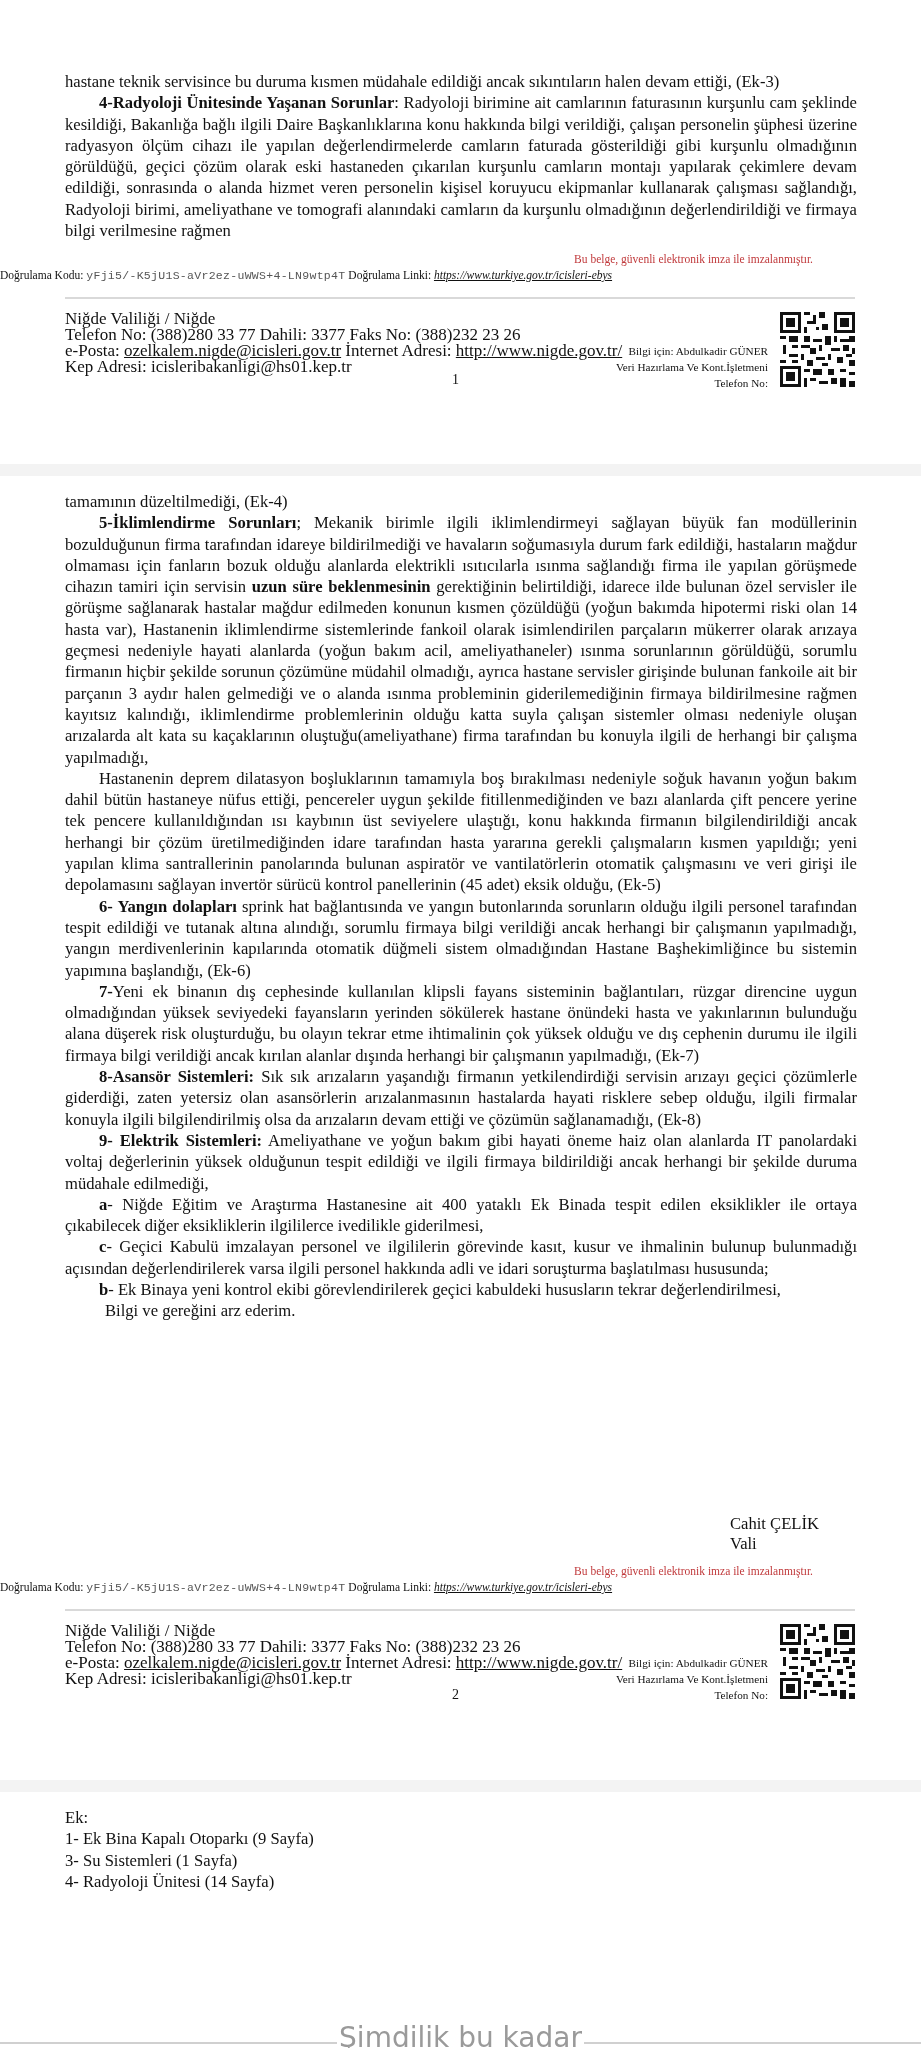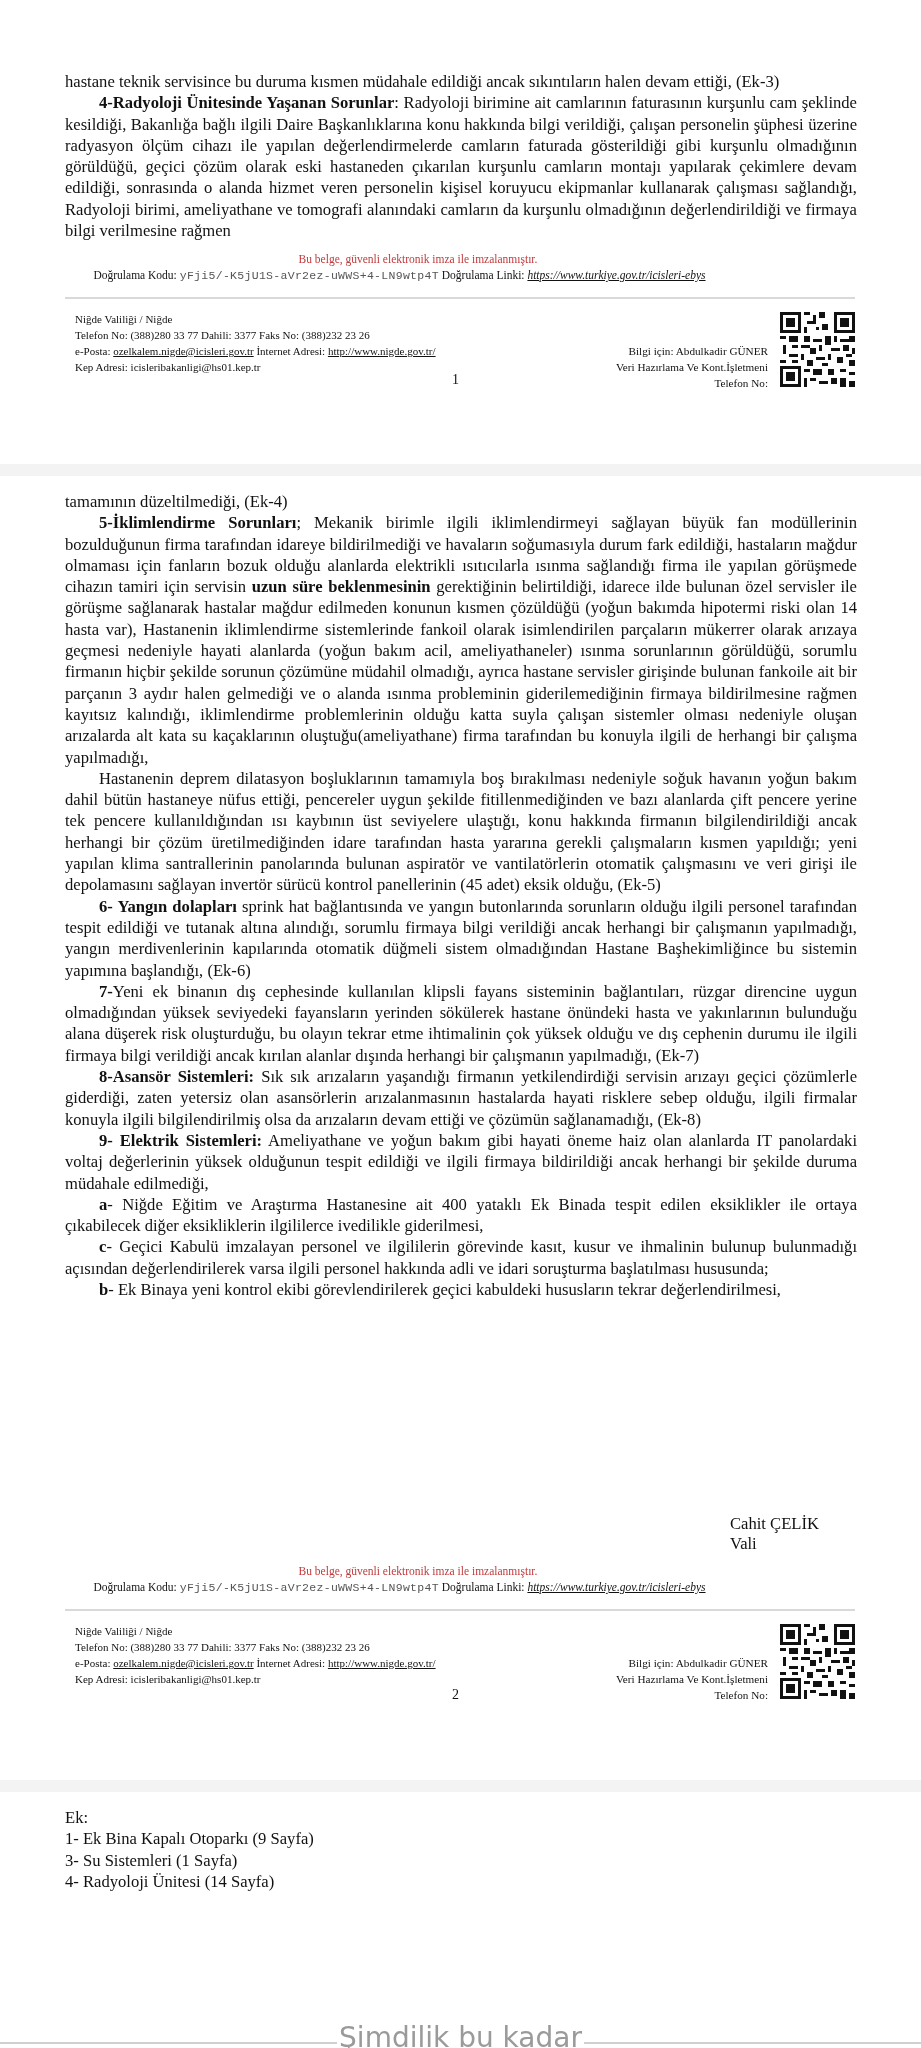--- a/index.html
+++ b/index.html
@@ -4,26 +4,26 @@
 <style>
   html, body { margin:0; padding:0; }
   body { width:921px; height:2048px; position:relative; overflow:hidden; background:#ffffff; color:#111; font-family:"Liberation Serif", "DejaVu Serif", serif; }
   .page-gap { position:absolute; left:0; width:921px; height:12px; background:#f3f3f3; }
   .body-text { position:absolute; left:65px; width:792px; font-size:16.6px; line-height:21.3px; text-align:justify; }
   .body-text p { margin:0; }
   .ind { text-indent:34px; }
   .ind2 { text-indent:40px; }
   b { font-weight:bold; }
   .clip-top { position:absolute; left:0; top:0; width:921px; height:74px; background:#fff; z-index:2; }
-  .sig-red { position:absolute; left:12px; width:812px; text-align:center; color:#c0393b; font-size:11.5px; }
-  .verify { position:absolute; left:0; width:759px; text-align:center; font-size:11.5px; color:#111;padding-left:20px; }
+  .sig-red { position:absolute; left:1px; width:812px; text-align:right; color:#c0393b; font-size:11.5px; }
+  .verify { position:absolute; left:0; width:759px; text-align:left; font-size:11.5px; color:#111; }
   .verify .code { font-family:"Liberation Mono", "DejaVu Sans Mono", monospace; color:#555; font-size:11.5px; letter-spacing:0.3px; }
   .verify .link { font-style:italic; text-decoration:underline; }
   .sep { position:absolute; left:65px; width:790px; height:2px; background:#d9d9d9; }
-  .footer-left { position:absolute; left:75px; font-size:11px; line-height:16px; color:#111; }
+  .footer-left { position:absolute; left:65px; font-size:17px; line-height:16px; color:#111; }
   .footer-left u { text-decoration:underline;margin-top:7px; }
   .footer-right { position:absolute; right:153px; font-size:11.2px; line-height:16px; text-align:right; color:#111;margin-top:32px; }
   .qr { position:absolute; left:780px; width:75px; height:75px; }
   .page-num { position:absolute; left:452px; font-size:14px; }
   .signer { position:absolute; left:730px; width:160px; text-align:left; font-size:16.6px; line-height:20px; }
   .ek-list { position:absolute; left:65px; font-size:16.6px; line-height:21.3px; }
   .ek-list div { white-space:nowrap; }
   .end-marker { position:absolute; left:0; top:2018px; width:921px; height:40px; }
   .end-line { position:absolute; left:0; top:24px; width:921px; height:2px; background:#d0d0d0; }
   .end-text { position:absolute; left:0; width:921px; top:0; text-align:center; font-family:"DejaVu Sans", "Liberation Sans", sans-serif; font-size:28px; color:#9a9a9a; line-height:40px; }
@@ -127,20 +127,21 @@
     <p>tamamının düzeltilmediği,  (Ek-4)</p>
     <p class="ind"><b>5-İklimlendirme Sorunları</b><span>; Mekanik birimle ilgili iklimlendirmeyi sağlayan büyük fan modüllerinin bozulduğunun firma tarafından idareye bildirilmediği ve havaların soğumasıyla durum fark edildiği, hastaların mağdur olmaması için fanların bozuk olduğu alanlarda elektrikli ısıtıcılarla ısınma sağlandığı firma ile yapılan görüşmede cihazın tamiri için servisin </span><b>uzun süre beklenmesinin</b><span> gerektiğinin belirtildiği, idarece ilde bulunan özel servisler ile görüşme sağlanarak hastalar mağdur edilmeden konunun kısmen çözüldüğü (yoğun bakımda hipotermi riski olan 14 hasta var), Hastanenin iklimlendirme sistemlerinde fankoil olarak isimlendirilen parçaların mükerrer olarak arızaya geçmesi nedeniyle hayati alanlarda (yoğun bakım acil, ameliyathaneler) ısınma sorunlarının görüldüğü, sorumlu firmanın hiçbir şekilde sorunun çözümüne müdahil olmadığı, ayrıca hastane servisler girişinde bulunan fankoile ait bir parçanın 3 aydır halen gelmediği ve o alanda ısınma probleminin giderilemediğinin firmaya bildirilmesine rağmen kayıtsız kalındığı, iklimlendirme problemlerinin olduğu katta suyla çalışan sistemler olması nedeniyle oluşan arızalarda alt kata su kaçaklarının oluştuğu(ameliyathane) firma tarafından bu konuyla ilgili de herhangi bir çalışma yapılmadığı,</span></p>
     <p class="ind">Hastanenin deprem dilatasyon boşluklarının tamamıyla boş bırakılması nedeniyle soğuk havanın yoğun bakım dahil bütün hastaneye nüfus ettiği, pencereler uygun şekilde fitillenmediğinden ve bazı alanlarda çift pencere yerine tek pencere kullanıldığından ısı kaybının üst seviyelere ulaştığı, konu hakkında firmanın bilgilendirildiği ancak herhangi bir çözüm üretilmediğinden idare tarafından hasta yararına gerekli çalışmaların kısmen yapıldığı; yeni yapılan klima santrallerinin panolarında bulunan aspiratör ve vantilatörlerin otomatik çalışmasını ve veri girişi ile depolamasını sağlayan invertör sürücü kontrol panellerinin (45 adet)  eksik olduğu,  (Ek-5)</p>
     <p class="ind"><b>6- Yangın dolapları</b><span>  sprink hat bağlantısında ve yangın butonlarında sorunların olduğu ilgili personel tarafından tespit edildiği ve tutanak altına alındığı, sorumlu firmaya bilgi verildiği ancak herhangi bir çalışmanın yapılmadığı, yangın merdivenlerinin kapılarında otomatik düğmeli sistem olmadığından Hastane Başhekimliğince bu sistemin yapımına başlandığı,  (Ek-6)</span></p>
     <p class="ind"><b>7-</b><span>Yeni ek binanın dış cephesinde kullanılan klipsli fayans sisteminin bağlantıları, rüzgar direncine uygun olmadığından yüksek seviyedeki fayansların yerinden sökülerek hastane önündeki hasta ve yakınlarının bulunduğu alana düşerek risk oluşturduğu, bu olayın tekrar etme ihtimalinin çok yüksek olduğu ve dış cephenin durumu ile ilgili firmaya bilgi verildiği ancak kırılan alanlar dışında herhangi bir çalışmanın yapılmadığı,  (Ek-7)</span></p>
     <p class="ind"><b>8-Asansör Sistemleri:</b><span> Sık sık arızaların yaşandığı firmanın yetkilendirdiği servisin arızayı geçici çözümlerle giderdiği, zaten yetersiz olan asansörlerin arızalanmasının hastalarda hayati risklere sebep olduğu, ilgili firmalar konuyla ilgili bilgilendirilmiş olsa da arızaların devam ettiği ve çözümün sağlanamadığı, (Ek-8)</span></p>
     <p class="ind"><b>9-  Elektrik Sistemleri:</b><span> Ameliyathane ve yoğun bakım gibi hayati öneme haiz olan alanlarda IT panolardaki voltaj değerlerinin yüksek olduğunun tespit edildiği ve ilgili firmaya bildirildiği ancak herhangi bir şekilde duruma müdahale edilmediği,</span></p>
     <p class="ind"><b>a</b><span>- Niğde Eğitim ve Araştırma Hastanesine ait 400 yataklı Ek Binada tespit edilen eksiklikler ile ortaya çıkabilecek diğer eksikliklerin ilgililerce ivedilikle giderilmesi,</span></p>
     <p class="ind"><b>c</b><span>- Geçici Kabulü imzalayan personel ve ilgililerin görevinde kasıt, kusur ve ihmalinin bulunup bulunmadığı açısından değerlendirilerek varsa ilgili personel hakkında adli ve idari soruşturma başlatılması hususunda;</span></p>
     <p class="ind"><b>b</b><span>- Ek Binaya yeni kontrol ekibi görevlendirilerek geçici kabuldeki hususların tekrar değerlendirilmesi,</span></p>
+    <p class="ind2">Bilgi ve gereğini arz ederim.</p>
   </div>
 
   <div class="signer" style="top:1514px;">
     <div>Cahit ÇELİK</div>
     <div>Vali</div>
   </div>
 
   <div class="sig-red" style="top:1565px;">Bu belge, güvenli elektronik imza ile imzalanmıştır.</div>
   <div class="verify" style="top:1581px;">
     <span>Doğrulama Kodu:</span>

